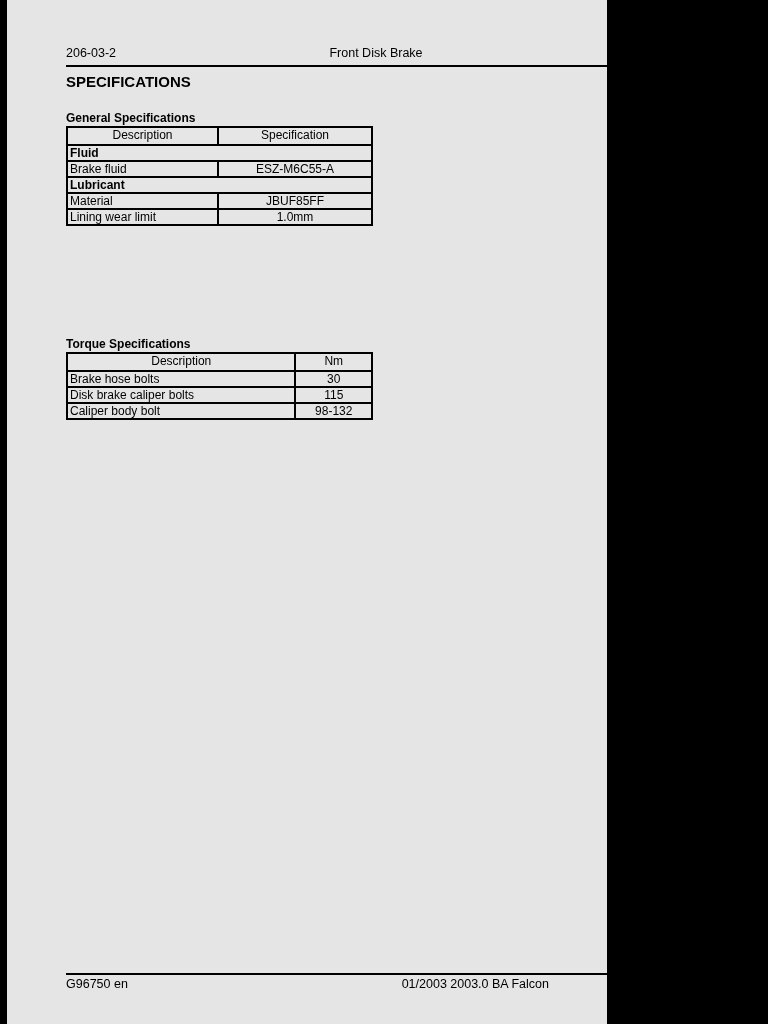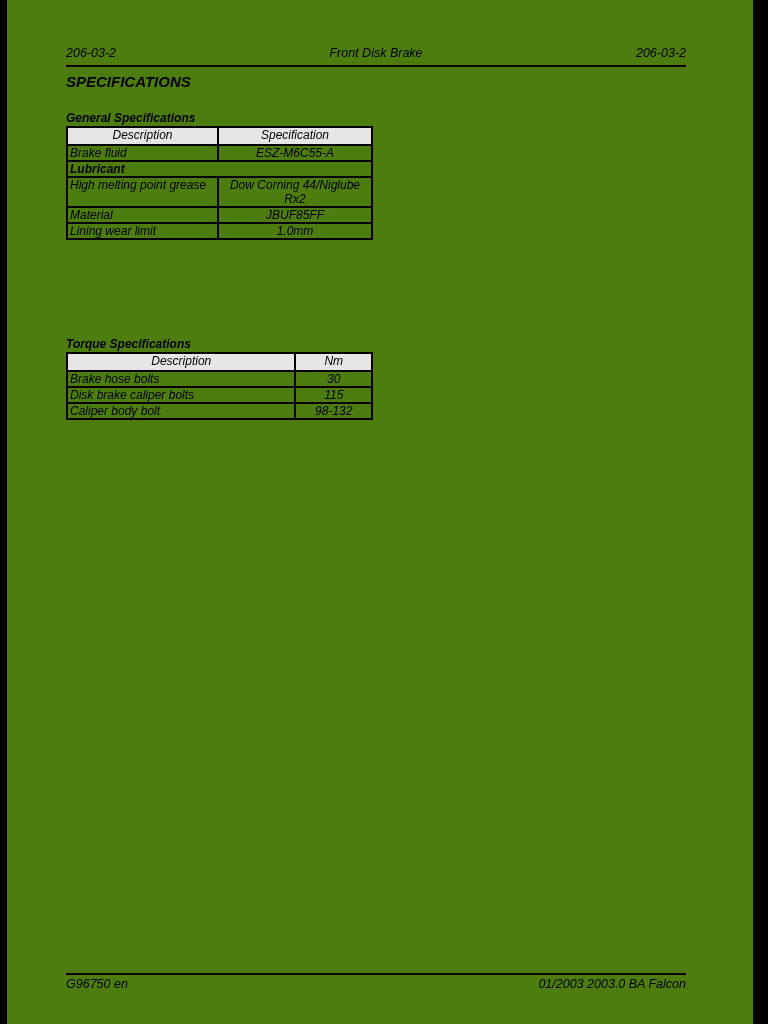--- a/index.html
+++ b/index.html
@@ -1,18 +1,18 @@
 <!DOCTYPE html>
 <html><head>
 <meta charset="utf-8">
 <style>
   html, body { margin:0; padding:0; }
   body { width:768px; height:1024px; background:#000; position:relative; overflow:hidden;
          font-family:"Liberation Sans", sans-serif; color:#000; }
-  .page { position:absolute; left:7px; top:0; width:746px; height:1024px; background:#4d7c0f;font-style:italic; }
+  .page { position:absolute; left:7px; top:0; width:600px; height:1024px; background:#e5e5e5; }
   .hdr { position:absolute; left:59px; top:46px; width:620px; font-size:12.5px; }
   .hdr span { position:absolute; top:0; }
   .hdr .l { left:0; }
   .hdr .c { left:0; width:620px; text-align:center; }
   .hdr .r { right:0; }
   .rule { position:absolute; left:59px; width:620px; height:2px; background:#000; }
   .title { position:absolute; left:59px; top:73px; font-size:15px; font-weight:bold; }
   .sec { position:absolute; left:59px; font-size:12px; font-weight:bold; }
   table { position:absolute; left:59px; border-collapse:collapse; font-size:12px; }
   td, th { border:2px solid #000; padding:0 2px; line-height:14px; vertical-align:top;margin-left:15px; }
@@ -39,29 +39,28 @@
     <colgroup>
         <col style="width:150px">
         <col style="width:153px">
       </colgroup>
     <tbody>
         <tr>
       <th>Description</th>
       <th>Specification</th>
     </tr>
     <tr>
+      <td class="grp" colspan="2">Fluid</td>
+    </tr>
+    <tr>
       <td>Brake fluid</td>
       <td class="v">ESZ-M6C55-A</td>
     </tr>
     <tr>
       <td class="grp" colspan="2">Lubricant</td>
-    </tr>
-    <tr>
-      <td>High melting point grease</td>
-      <td class="v">Dow Corning 44/Niglube Rx2</td>
     </tr>
     <tr>
       <td>Material</td>
       <td class="v">JBUF85FF</td>
     </tr>
     <tr>
       <td>Lining wear limit</td>
       <td class="v">1.0mm</td>
     </tr>
   </tbody>
@@ -88,14 +87,14 @@
     </tr>
     <tr>
       <td>Caliper body bolt</td>
       <td class="v">98-132</td>
     </tr>
   </tbody>
     </table>
 
   <div class="rule" style="top:973px;"></div>
   <div class="ftr" style="left:59px;">G96750 en</div>
-  <div class="ftr" style="right:67px;text-align:right;">01/2003 2003.0 BA Falcon</div>
+  <div class="ftr" style="right:58px;text-align:right;">01/2003 2003.0 BA Falcon</div>
 </div>
 
 </body></html>

